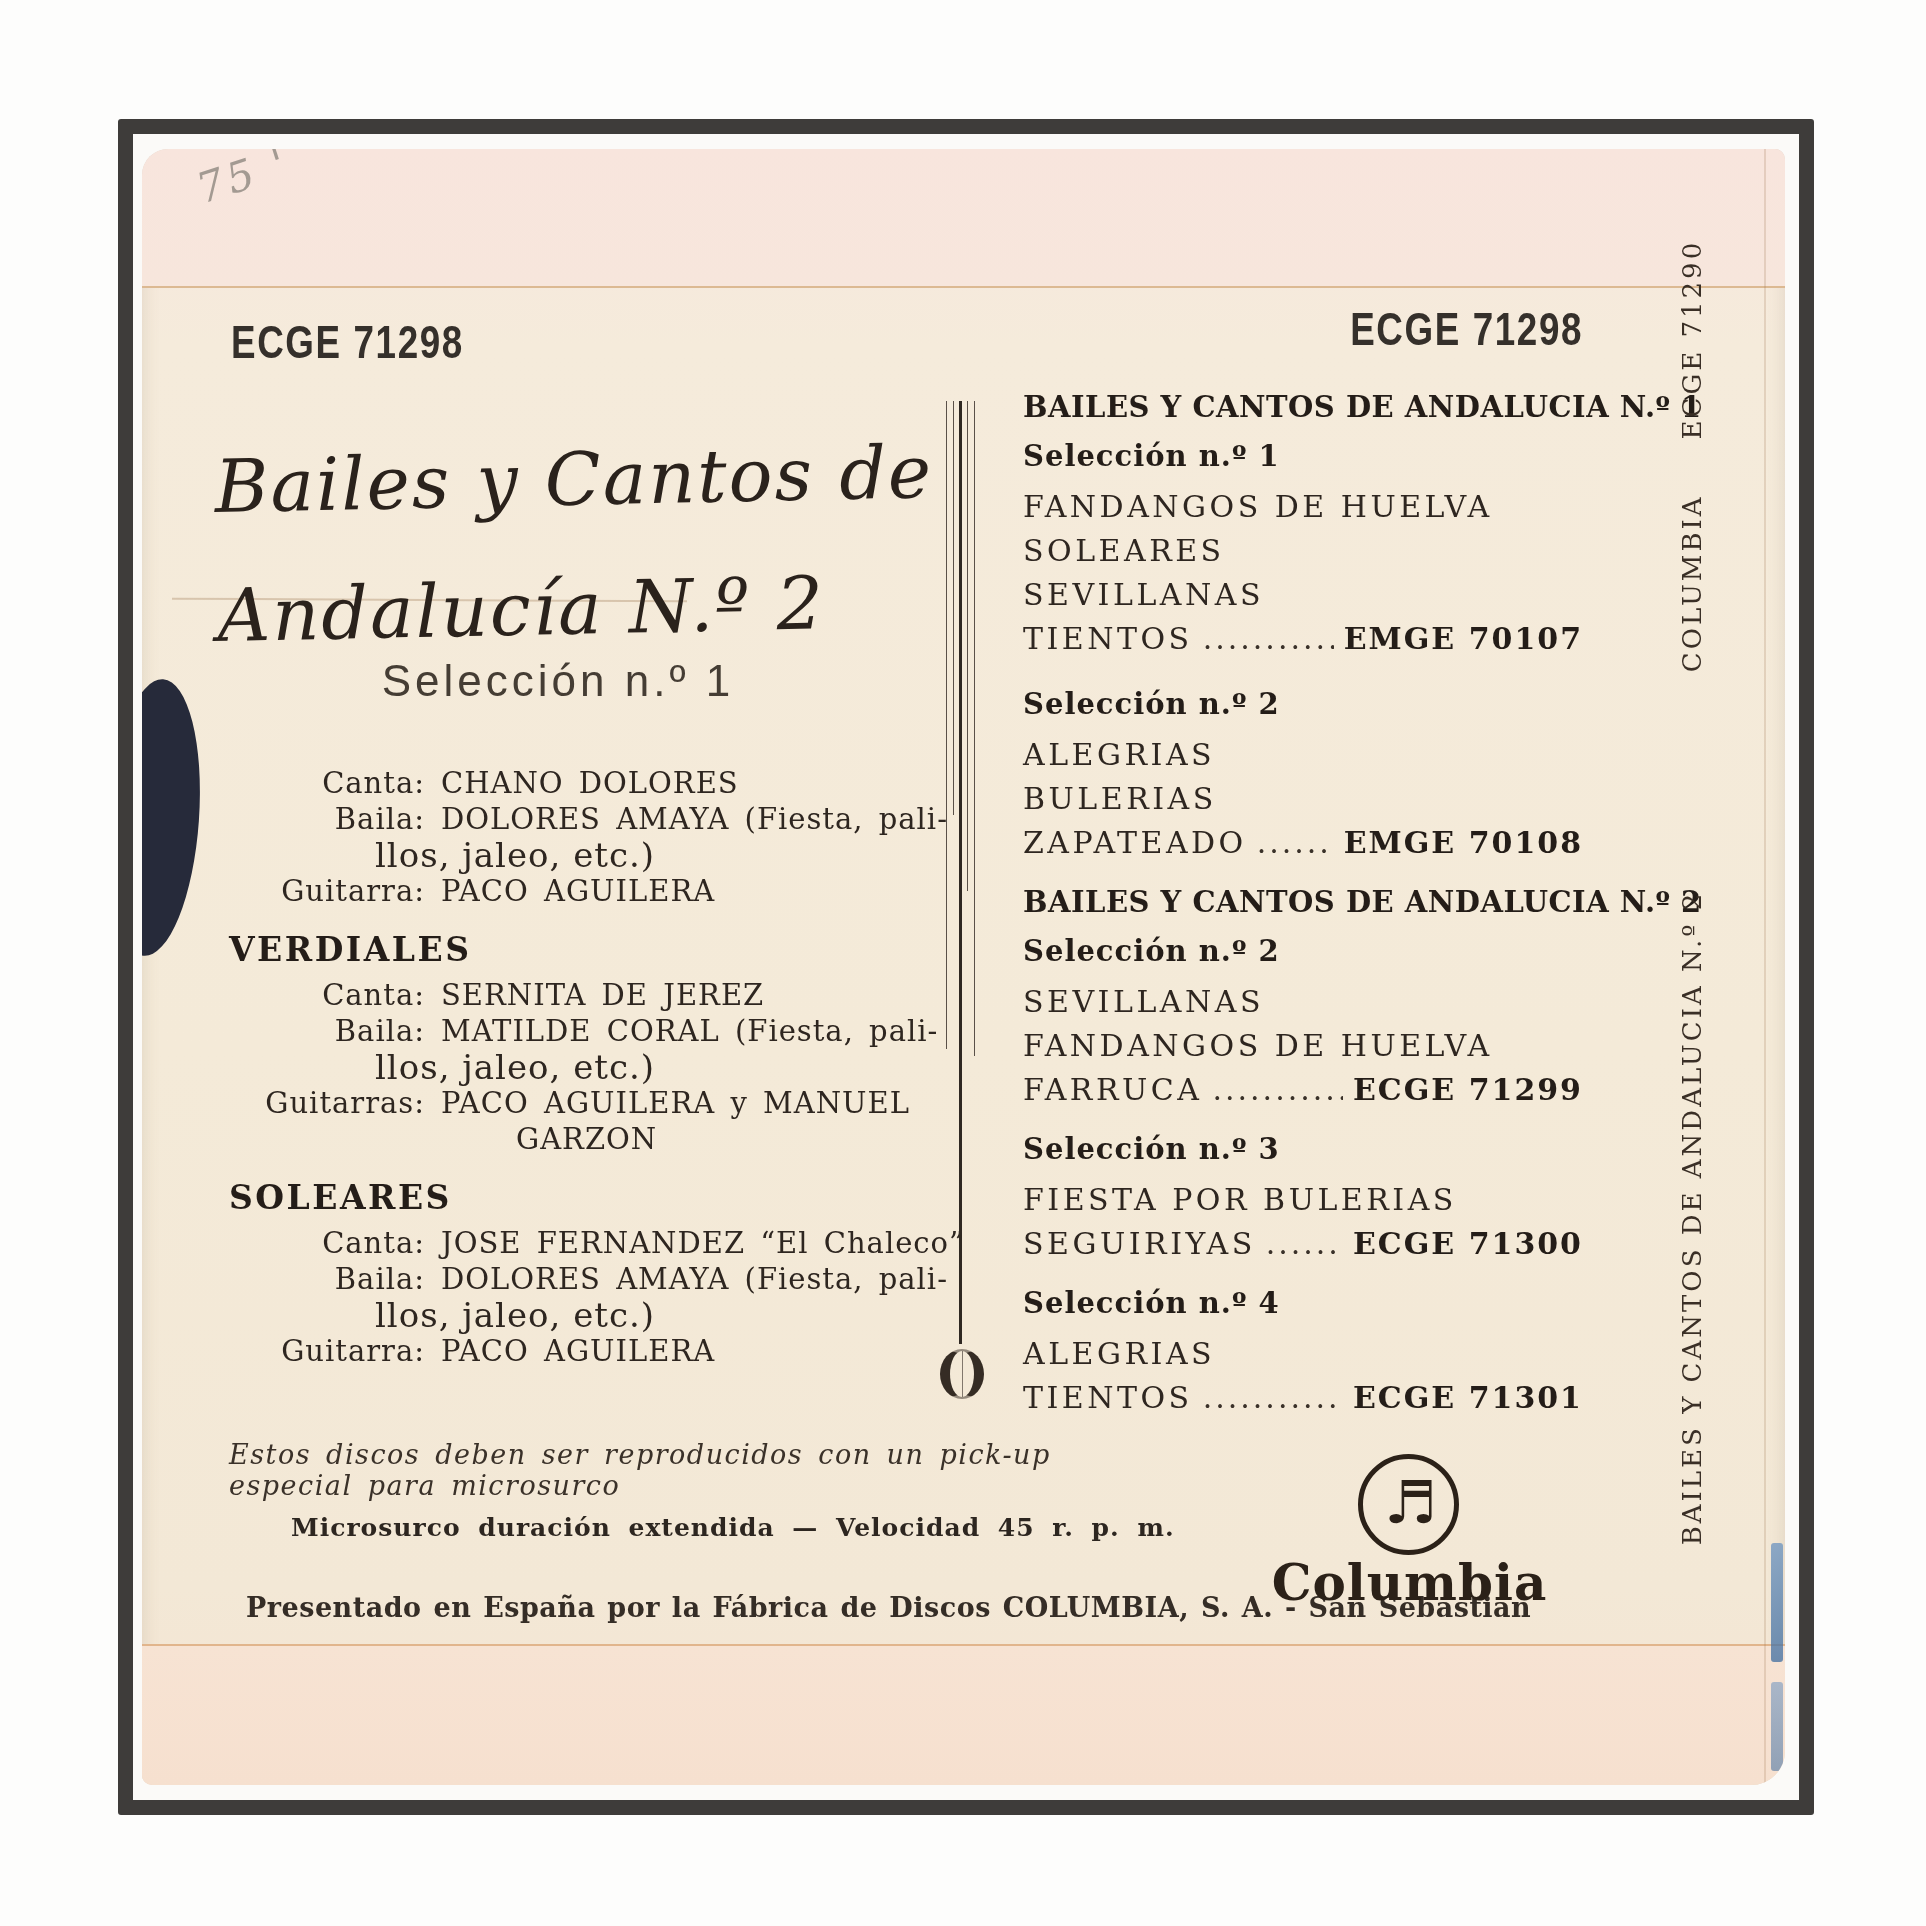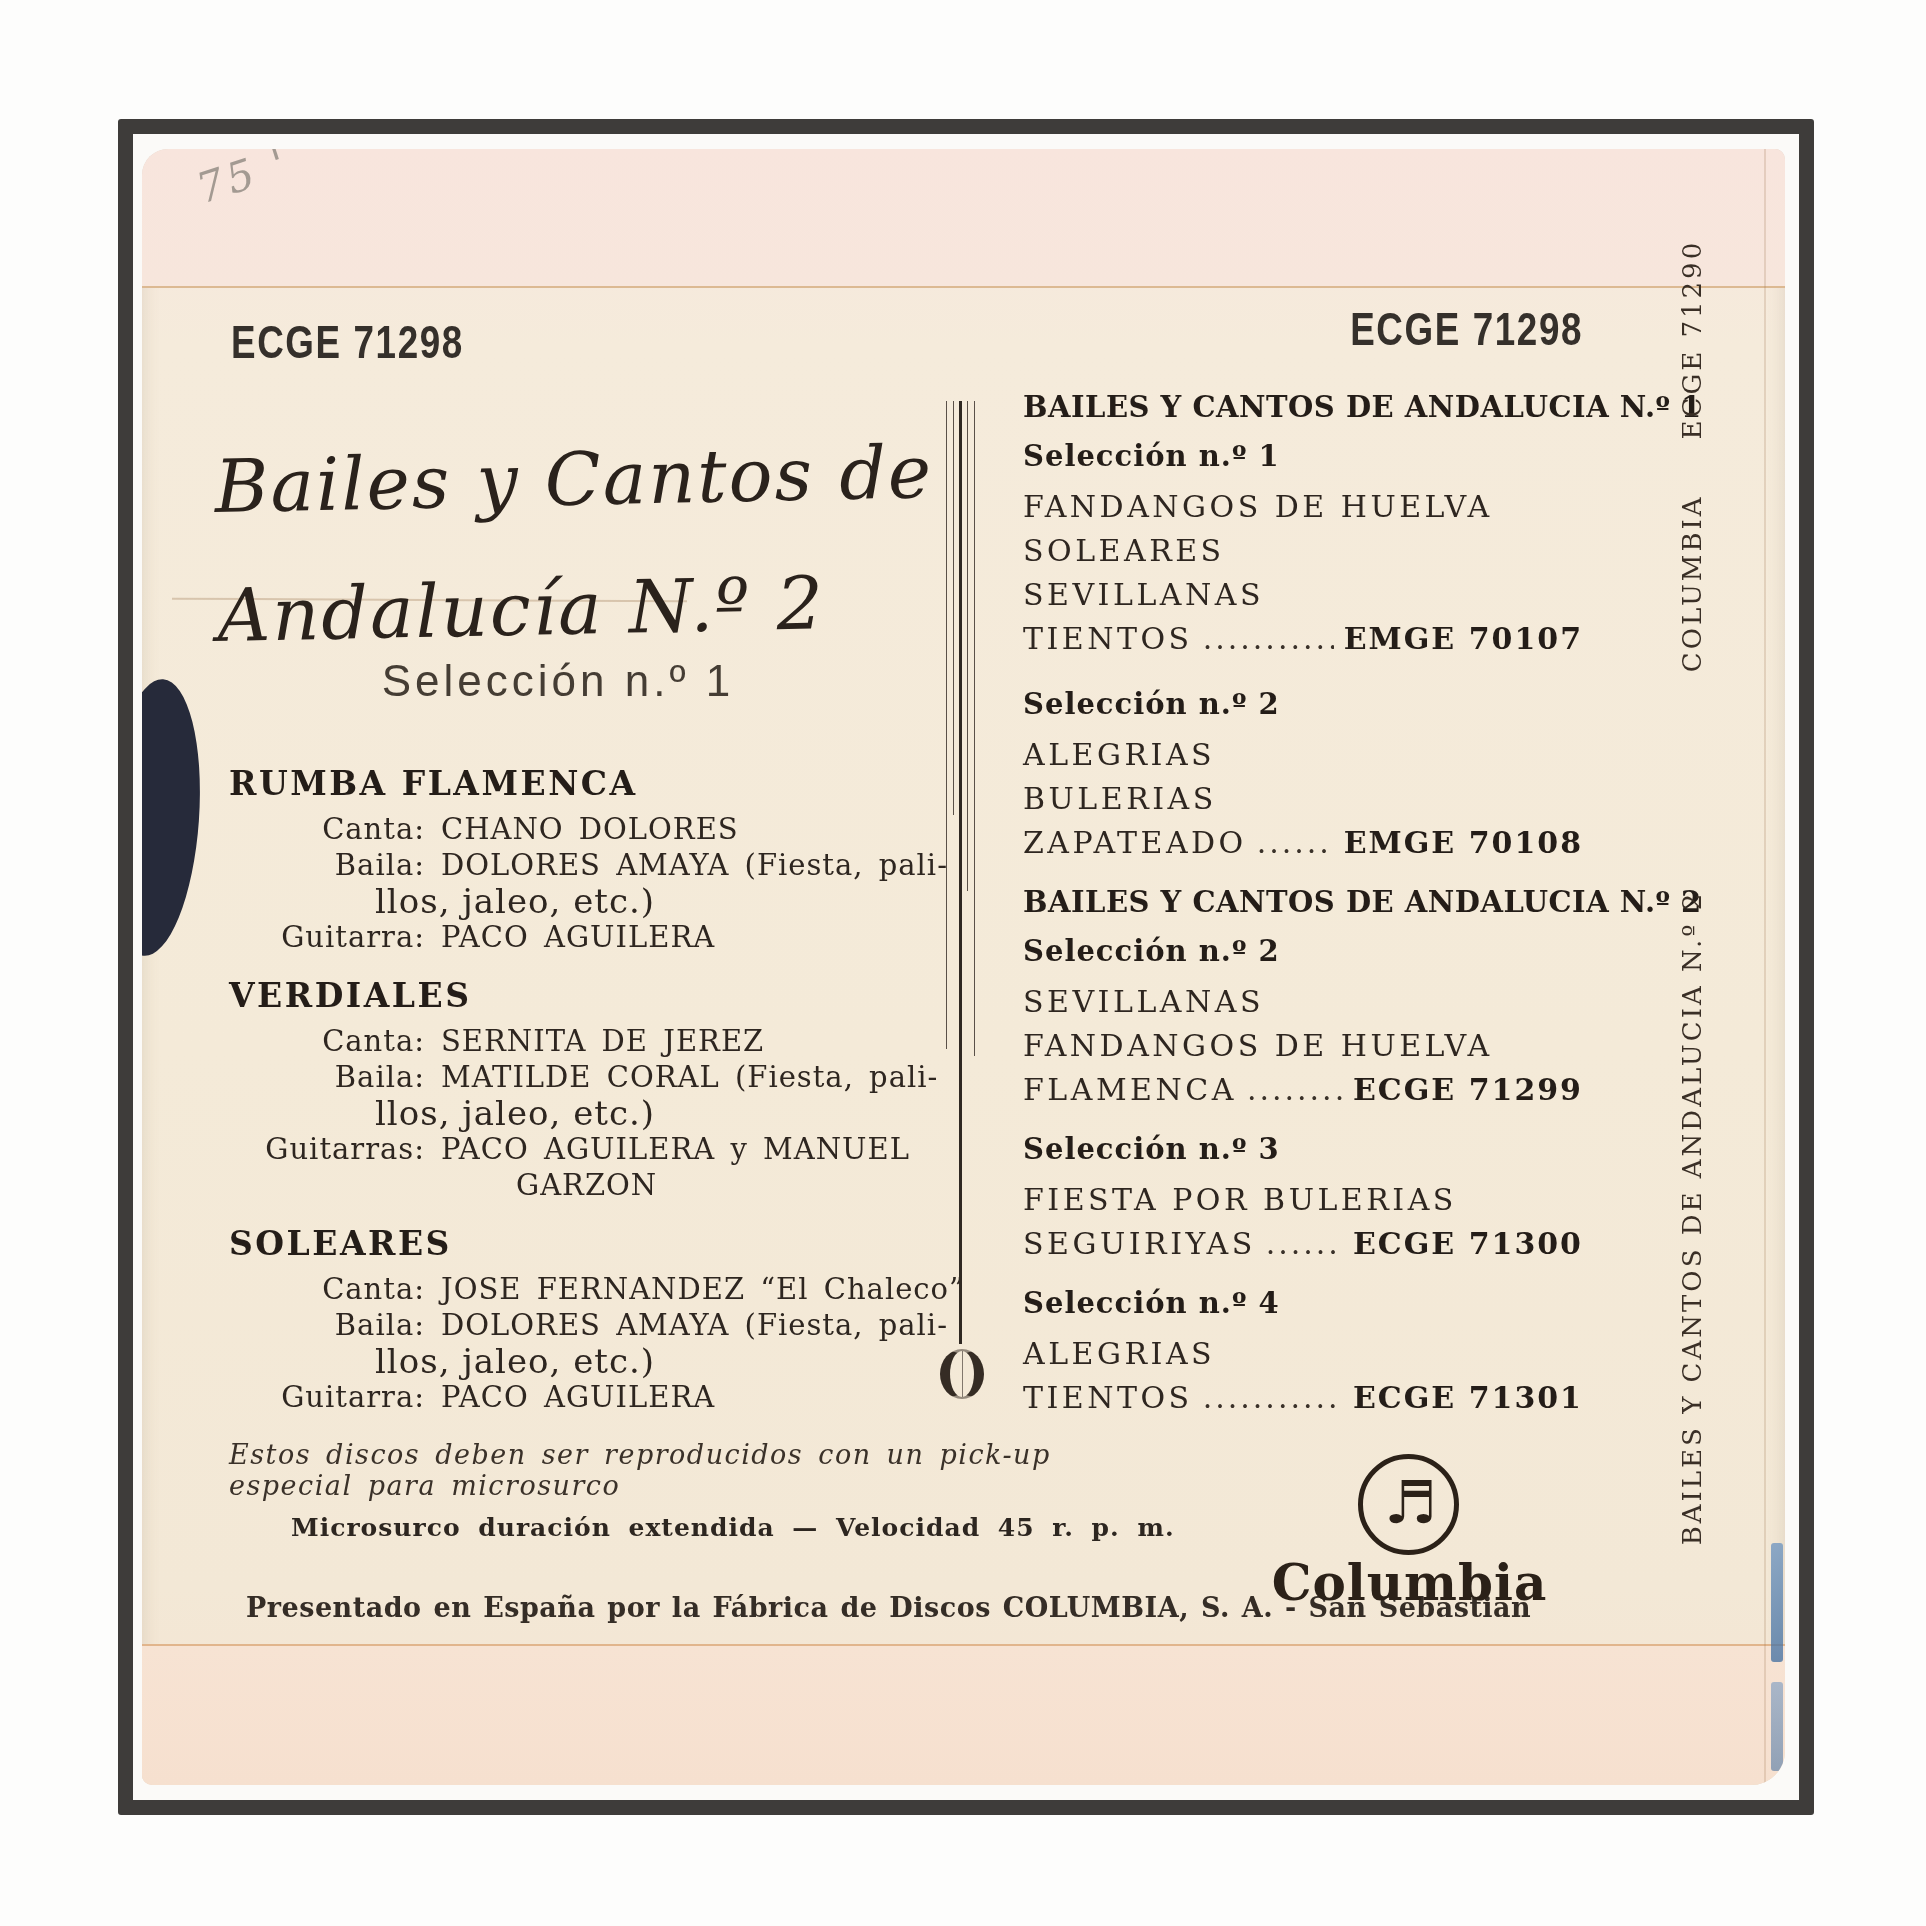--- a/index.html
+++ b/index.html
@@ -101,21 +101,20 @@
 
     <div class="title">
       <div>Bailes y Cantos de</div>
       <div>Andalucía N.º 2</div>
     </div>
     <div class="subtitle">Selección n.º 1</div>
 
     <div class="left-col">
 
       <div class="sec">
-        <div class="sec-h">RUMBA FLAMENCA</div>
         <div class="cr">
           <span class="cl">Canta:</span>
           <span class="cv">CHANO DOLORES</span>
         </div>
         <div class="cr">
           <span class="cl">Baila:</span>
           <span class="cv">DOLORES AMAYA (Fiesta, pali-</span>
         </div>
         <div class="cont">llos, jaleo, etc.)</div>
         <div class="cr">
@@ -201,21 +200,21 @@
         </div>
       </div>
 
       <div class="alb-h" style="top:736px;">BAILES Y CANTOS DE ANDALUCIA N.º 2</div>
 
       <div class="sel" style="top:785px;">
         <div class="sel-h">Selección n.º 2</div>
         <div class="trk">SEVILLANAS</div>
         <div class="trk">FANDANGOS DE HUELVA</div>
         <div class="leader">
-          <span class="nm">FLAMENCA</span>
+          <span class="nm">FARRUCA</span>
           <span class="dots">................................................</span>
           <span class="cat">ECGE 71299</span>
         </div>
       </div>
 
       <div class="sel" style="top:983px;">
         <div class="sel-h">Selección n.º 3</div>
         <div class="trk">FIESTA POR BULERIAS</div>
         <div class="leader">
           <span class="nm">SEGUIRIYAS</span>

